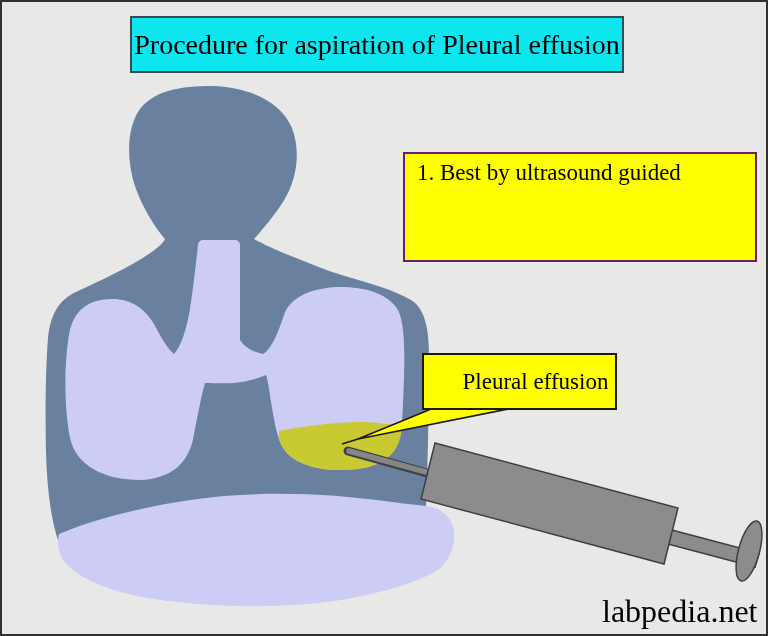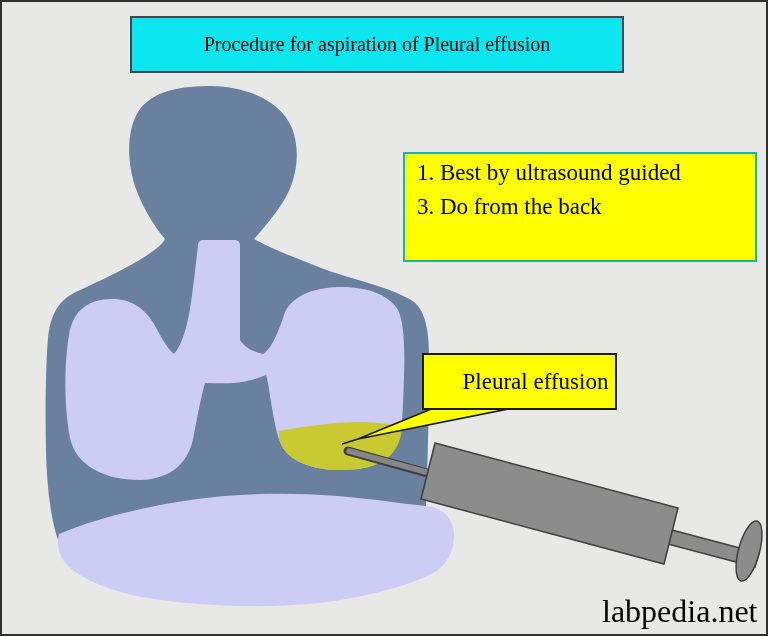--- a/index.html
+++ b/index.html
@@ -7,25 +7,25 @@
     position:relative;width:768px;height:636px;overflow:hidden;
     background:#e8e8e6;border:2px solid #303030;box-sizing:border-box;
     font-family:"Liberation Serif","DejaVu Serif",serif;
   }
   #figure-svg{position:absolute;left:0;top:0;z-index:1;}
   .textbox{position:absolute;z-index:2;box-sizing:border-box;color:#000;}
   #title-box{
     left:128px;top:14px;width:494px;height:57px;
     background:#0ce6ee;border:2px solid #3a4a55;
     display:flex;align-items:center;justify-content:center;
-    font-size:20px;
+    font-size:28px;
   }
   #note-box{
     left:401px;top:150px;width:354px;height:110px;
-    background:#ffff00;border:2px solid #14b8a6;
+    background:#ffff00;border:2px solid #701a75;
     font-size:23px;line-height:34px;padding:2px 4px 0 12px;
   }
   #callout-box{
     left:420px;top:351px;width:195px;height:57px;
     background:#ffff00;border:2px solid #1a1a1a;
     display:flex;align-items:center;justify-content:center;
     font-size:23px;
     padding-left:32px;
   }
   #watermark{
@@ -116,21 +116,20 @@
       <polygon points="433,441 676,506 662,562 419,497" stroke="#3f3f3f" stroke-width="1.5" fill="#8c8c8c"></polygon>
     </g>
   </svg>
 
   <div id="title-box" class="textbox">
     <span>Procedure for aspiration of Pleural effusion</span>
   </div>
 
   <div id="note-box" class="textbox">
     <div>1. Best by ultrasound guided</div>
-    <div>3. Do from the back</div>
   </div>
 
   <div id="callout-box" class="textbox">
     <span>Pleural effusion</span>
   </div>
 
   <div id="watermark" class="textbox">
     <span>labpedia.net</span>
   </div>
 

